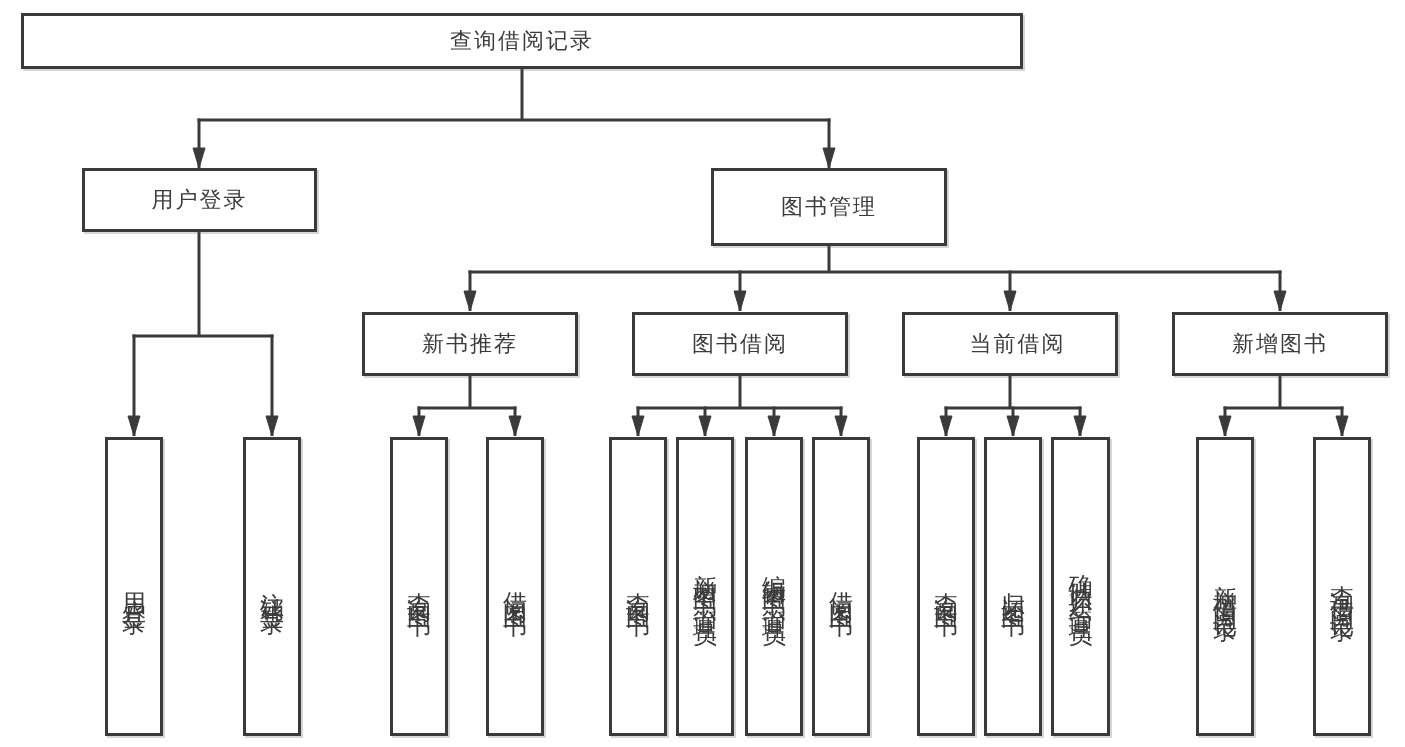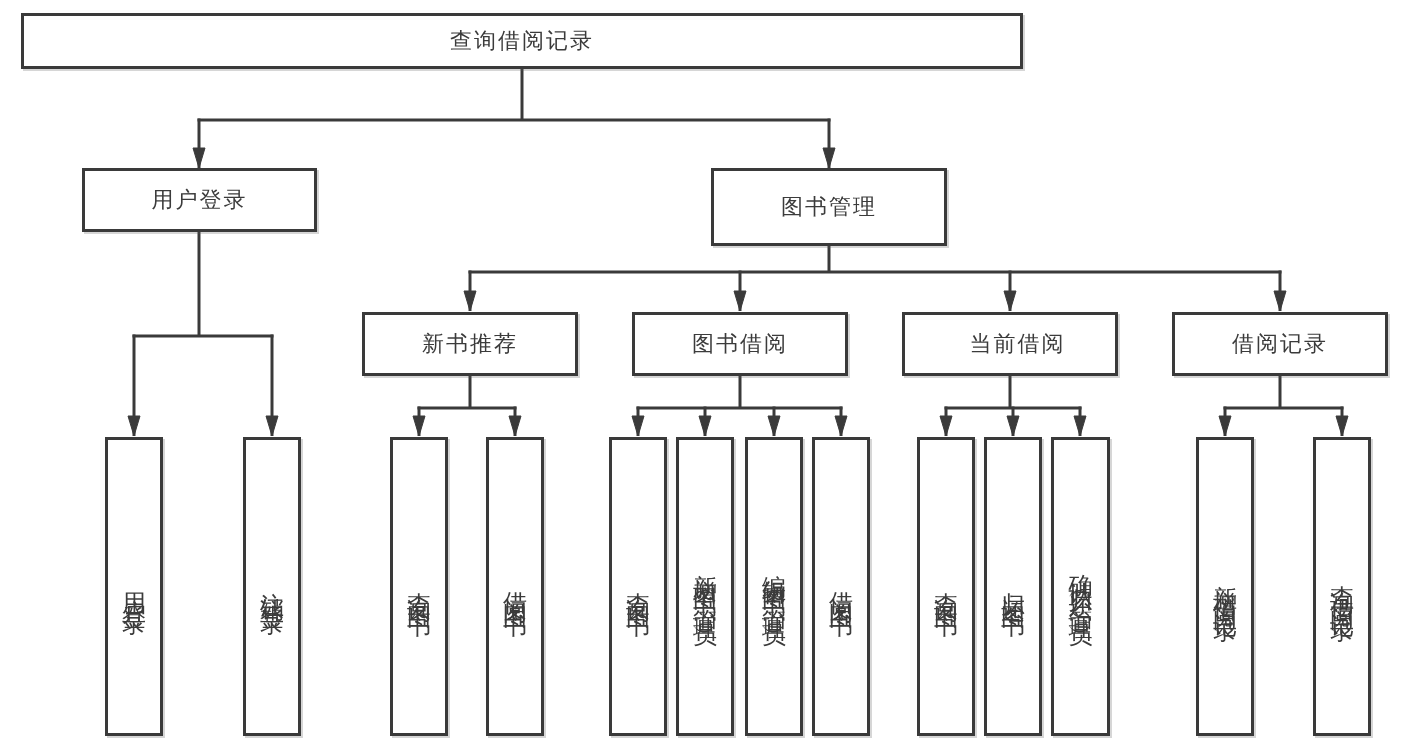--- a/index.html
+++ b/index.html
@@ -114,21 +114,21 @@
   </svg>
 
   <div class="node hbox root" style="left:21px; top:13px; width:1002px; height:56px;">查询借阅记录</div>
 
   <div class="node hbox" style="left:82px; top:168px; width:235px; height:64px;">用户登录</div>
   <div class="node hbox" style="left:711px; top:168px; width:236px; height:78px;">图书管理</div>
 
   <div class="node hbox" style="left:632px; top:312px; width:216px; height:64px;">图书借阅</div>
   <div class="node hbox" style="left:362px; top:312px; width:216px; height:64px;">新书推荐</div>
   <div class="node hbox" style="left:902px; top:312px; width:216px; height:64px;padding-left:15px;">当前借阅</div>
-  <div class="node hbox" style="left:1172px; top:312px; width:216px; height:64px;">借阅记录</div>
+  <div class="node hbox" style="left:1172px; top:312px; width:216px; height:64px;">新增图书</div>
 
   <div class="node vbox" style="left:105px; top:437px; width:58px; height:299px;">用户登录</div>
   <div class="node vbox" style="left:243px; top:437px; width:58px; height:299px;">注销登录</div>
 
   <div class="node vbox" style="left:390px; top:437px; width:58px; height:299px;">查询图书</div>
   <div class="node vbox" style="left:486px; top:437px; width:58px; height:299px;">借阅图书</div>
 
   <div class="node vbox" style="left:609px; top:437px; width:58px; height:299px;">查询图书</div>
   <div class="node vbox" style="left:676px; top:437px; width:58px; height:299px;">新增图书（管理员）</div>
   <div class="node vbox" style="left:745px; top:437px; width:58px; height:299px;">编辑图书（管理员）</div>

